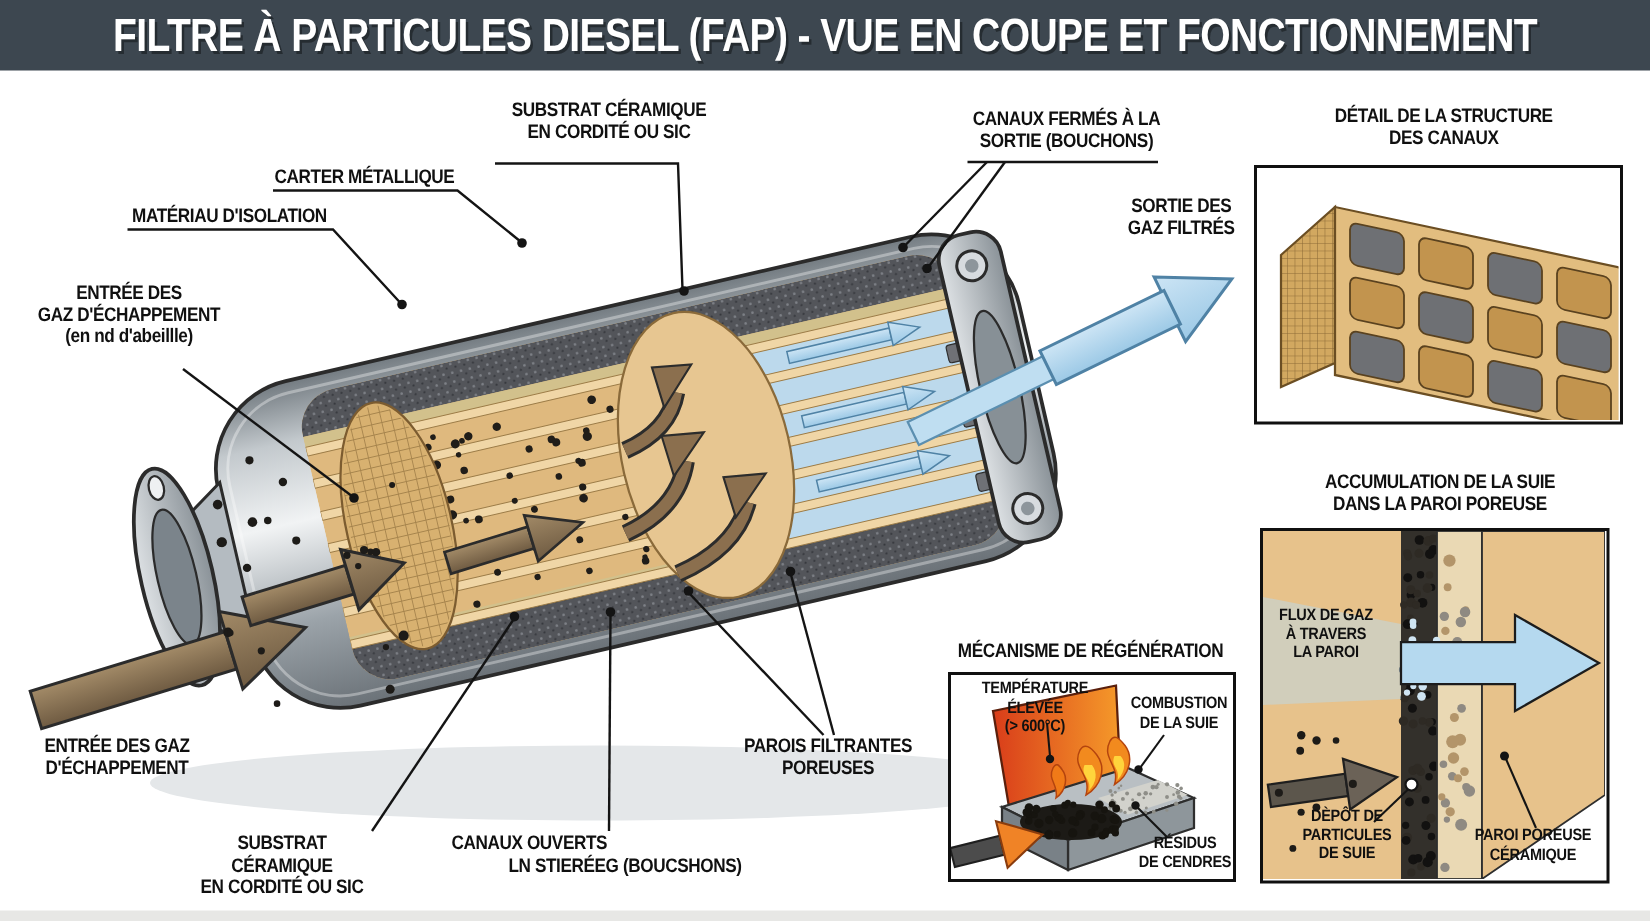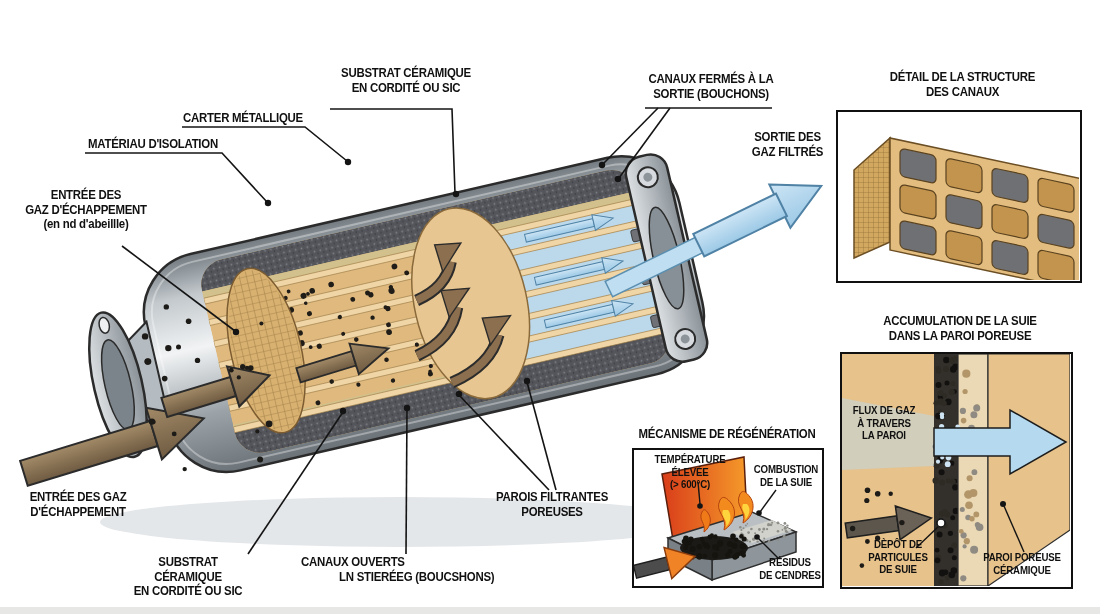--- a/index.html
+++ b/index.html
@@ -20,20 +20,23 @@
        white-space:pre-line;line-height:1.13;font-size:13px;letter-spacing:-.3px;
        transform:scaleX(.88);transform-origin:center top;z-index:6}
   .lbl.sm{font-size:11px;letter-spacing:-.2px;line-height:1.15}
   .lbl.left{text-align:left;white-space:nowrap;transform-origin:left top}
 </style>
 </head>
 <body>
 
 <div class="stage">
 
+  <header class="titlebar">
+    <span class="title-text">FILTRE À PARTICULES DIESEL (FAP) - VUE EN COUPE ET FONCTIONNEMENT</span>
+  </header>
 
   <svg class="art" width="1100" height="614" viewBox="0 0 1100 614">
     <defs>
       <linearGradient id="mg" x1="0" y1="0" x2="0" y2="1">
         <stop offset="0" stop-color="#737b81"></stop>
           <stop offset=".18" stop-color="#c3c9cd"></stop>
         <stop offset=".42" stop-color="#f1f3f4"></stop>
           <stop offset=".72" stop-color="#9ba3a9"></stop>
         <stop offset="1" stop-color="#6b7278"></stop>
       </linearGradient>

